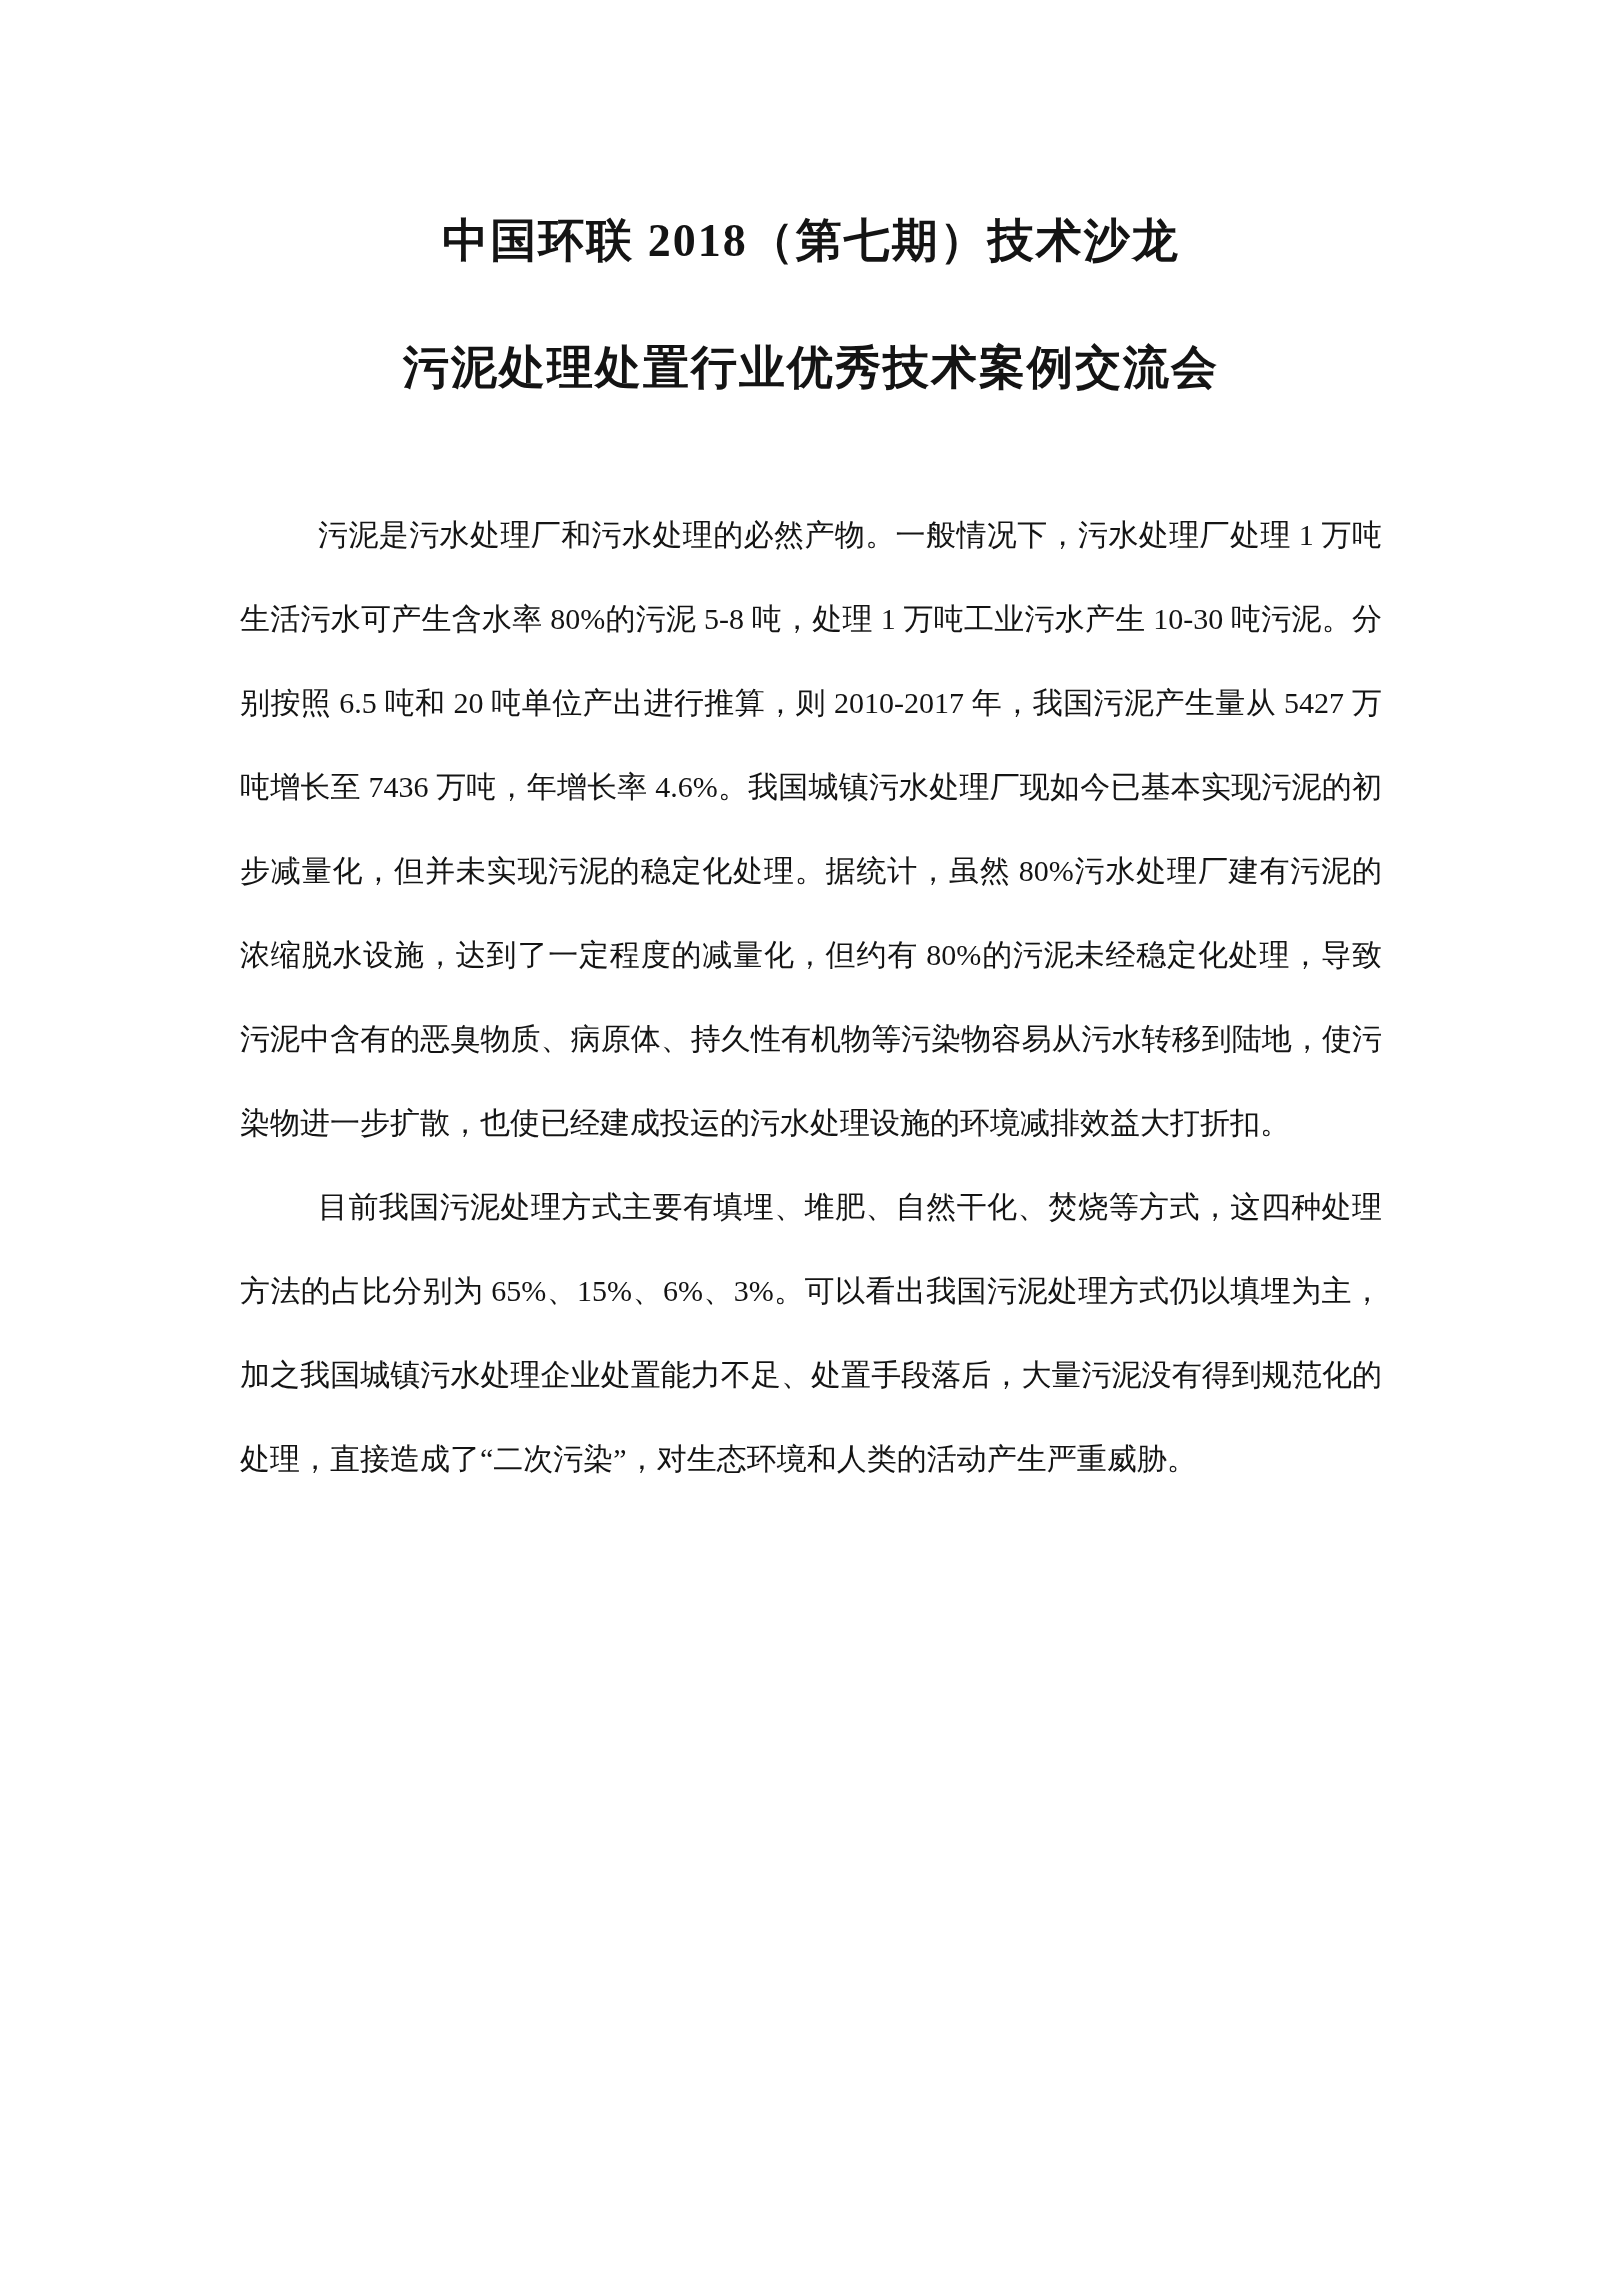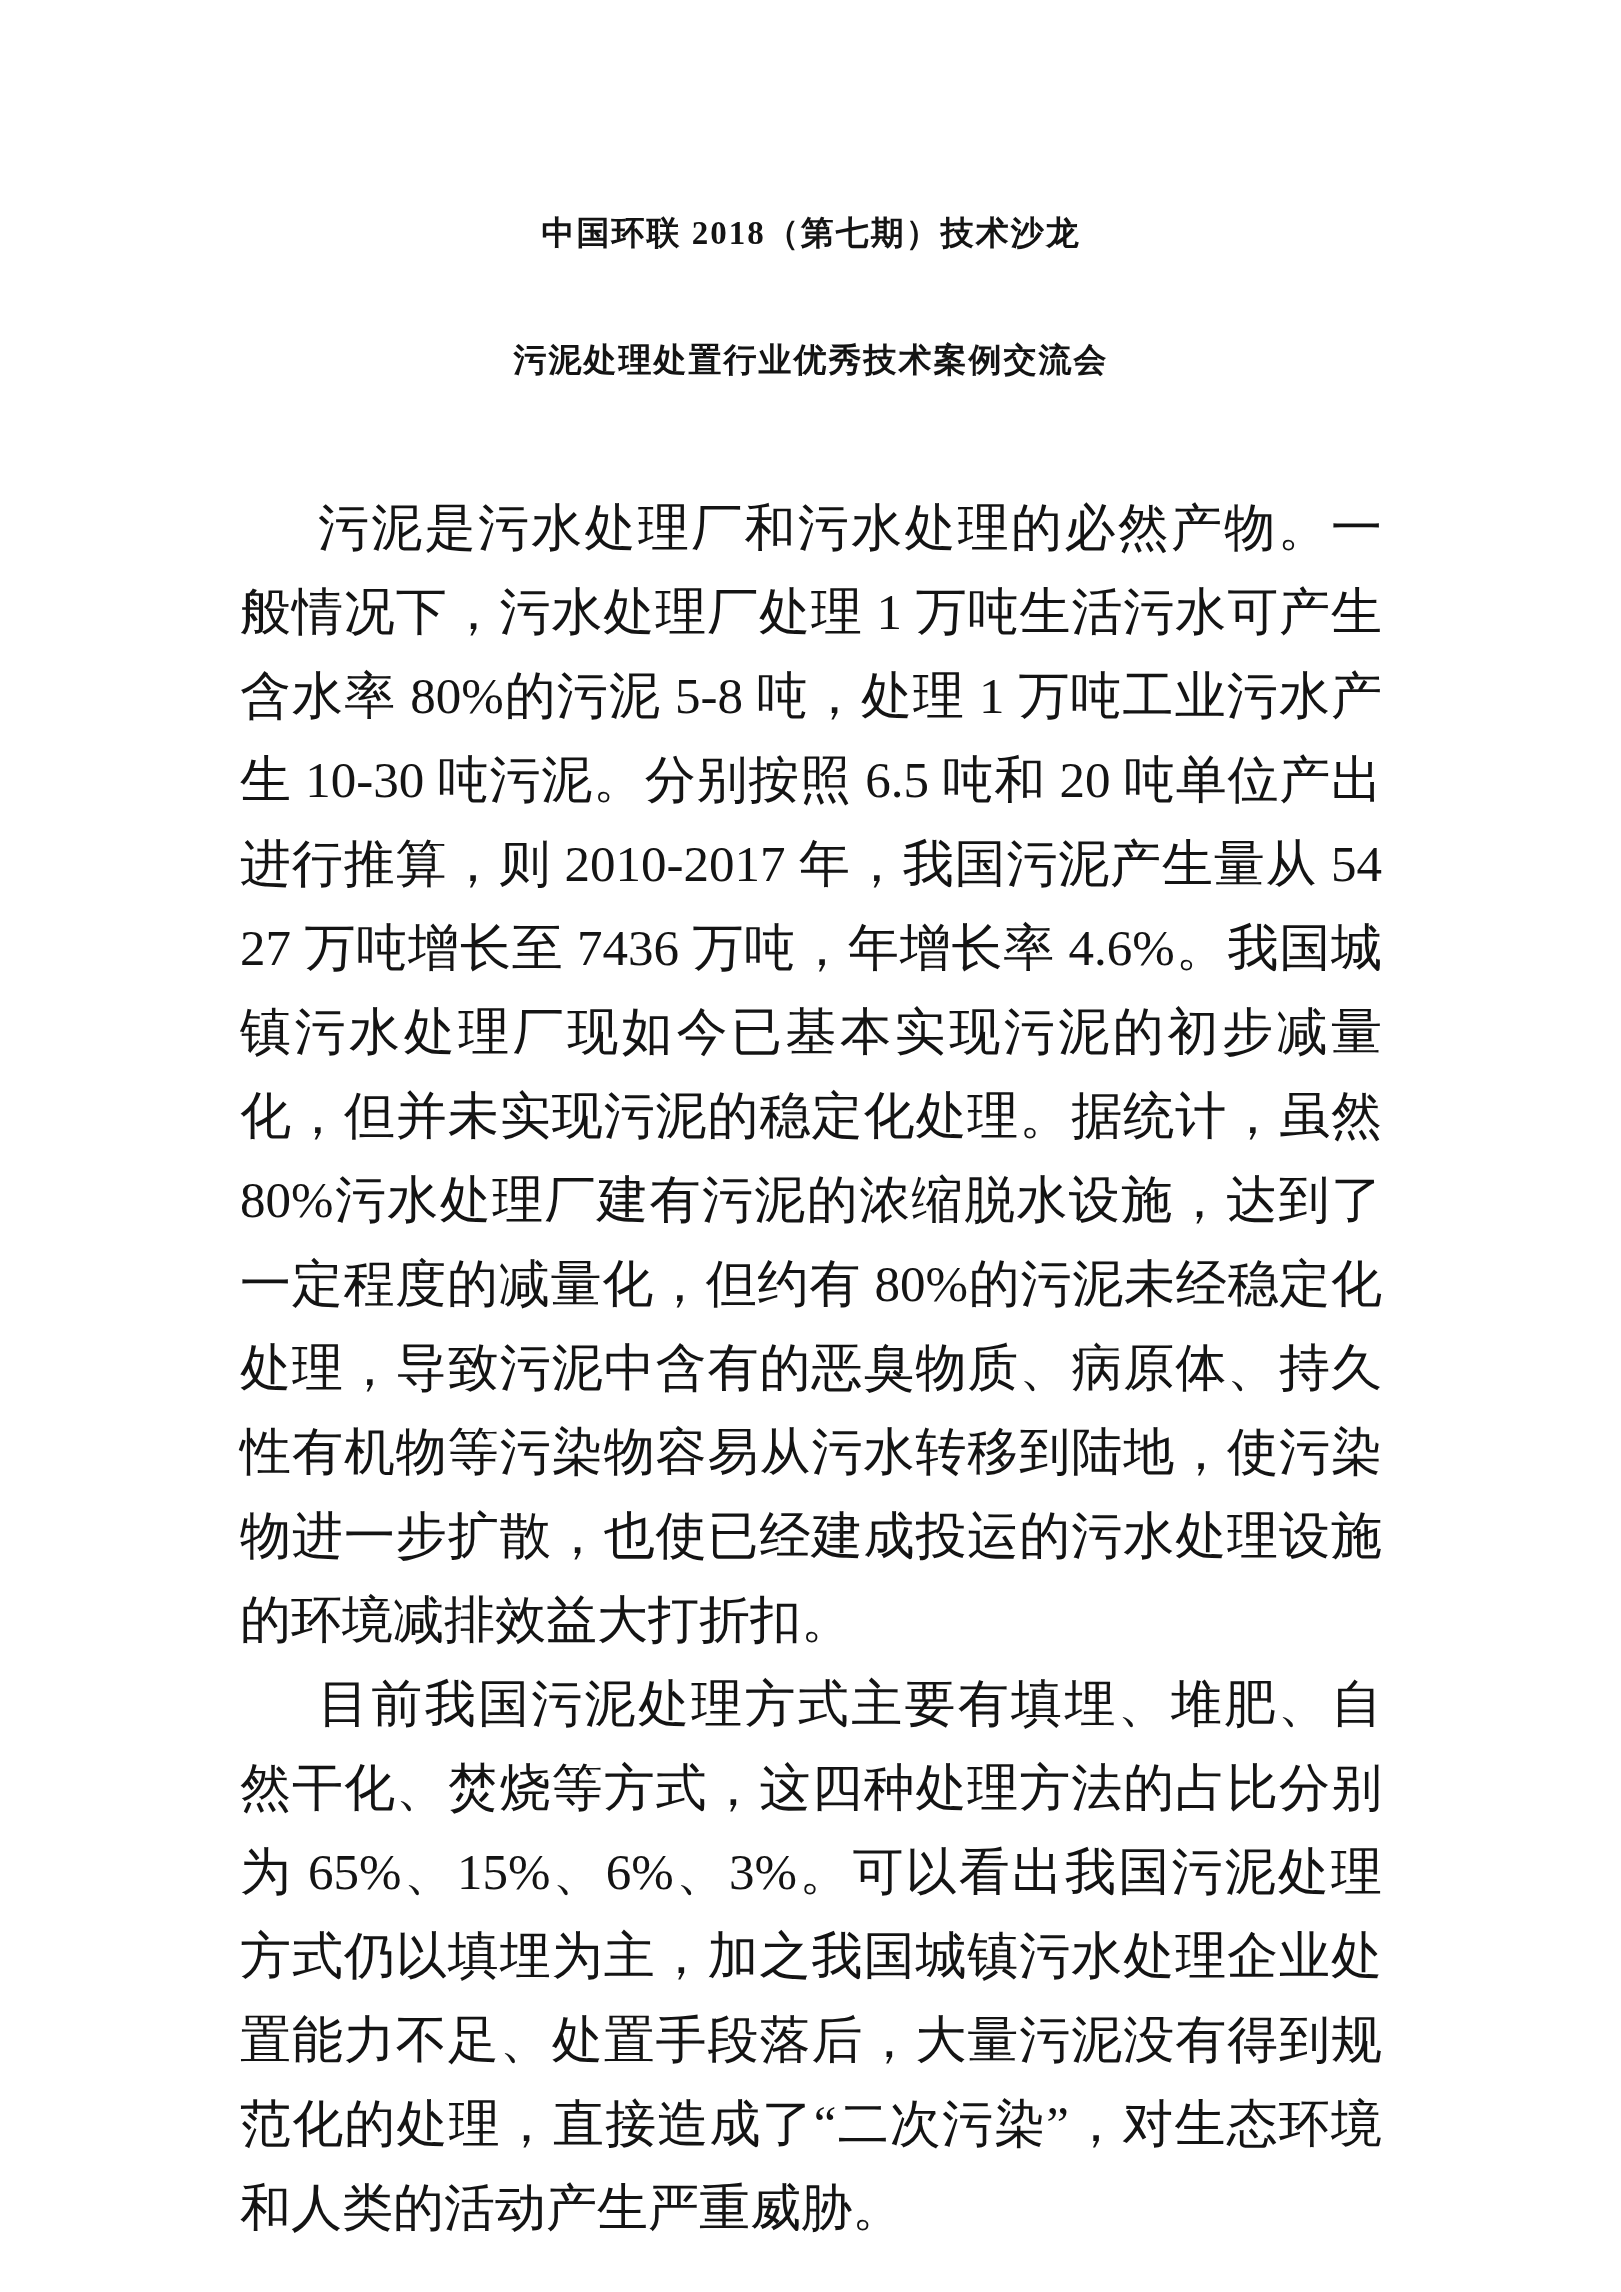--- a/index.html
+++ b/index.html
@@ -12,34 +12,34 @@
     .page {
       box-sizing: border-box;
       width: 1621px;
       height: 2293px;
       padding: 201px 239px 0 240px;
       background: #ffffff;
       color: #141414;
       overflow: hidden;
     }
     .doc-title {
-      margin: 5px;
+      margin: 12px;
       text-align: center;
       font-weight: 700;
-      font-size: 33px;
+      font-size: 46px;
       line-height: 55px;
       letter-spacing: 2px;
       white-space: nowrap;
     }
     .doc-title.second {
       margin-top: 72px;
     }
     .doc-body {
       margin-top: 98px;
-      font-size: 51px;
+      font-size: 30px;
       line-height: 84px;
       text-align: justify;
       text-justify: inter-character;
     }
     .doc-body p {
       margin: 0;
       text-indent: 78px;
       word-break: break-all;
     }
   </style>

